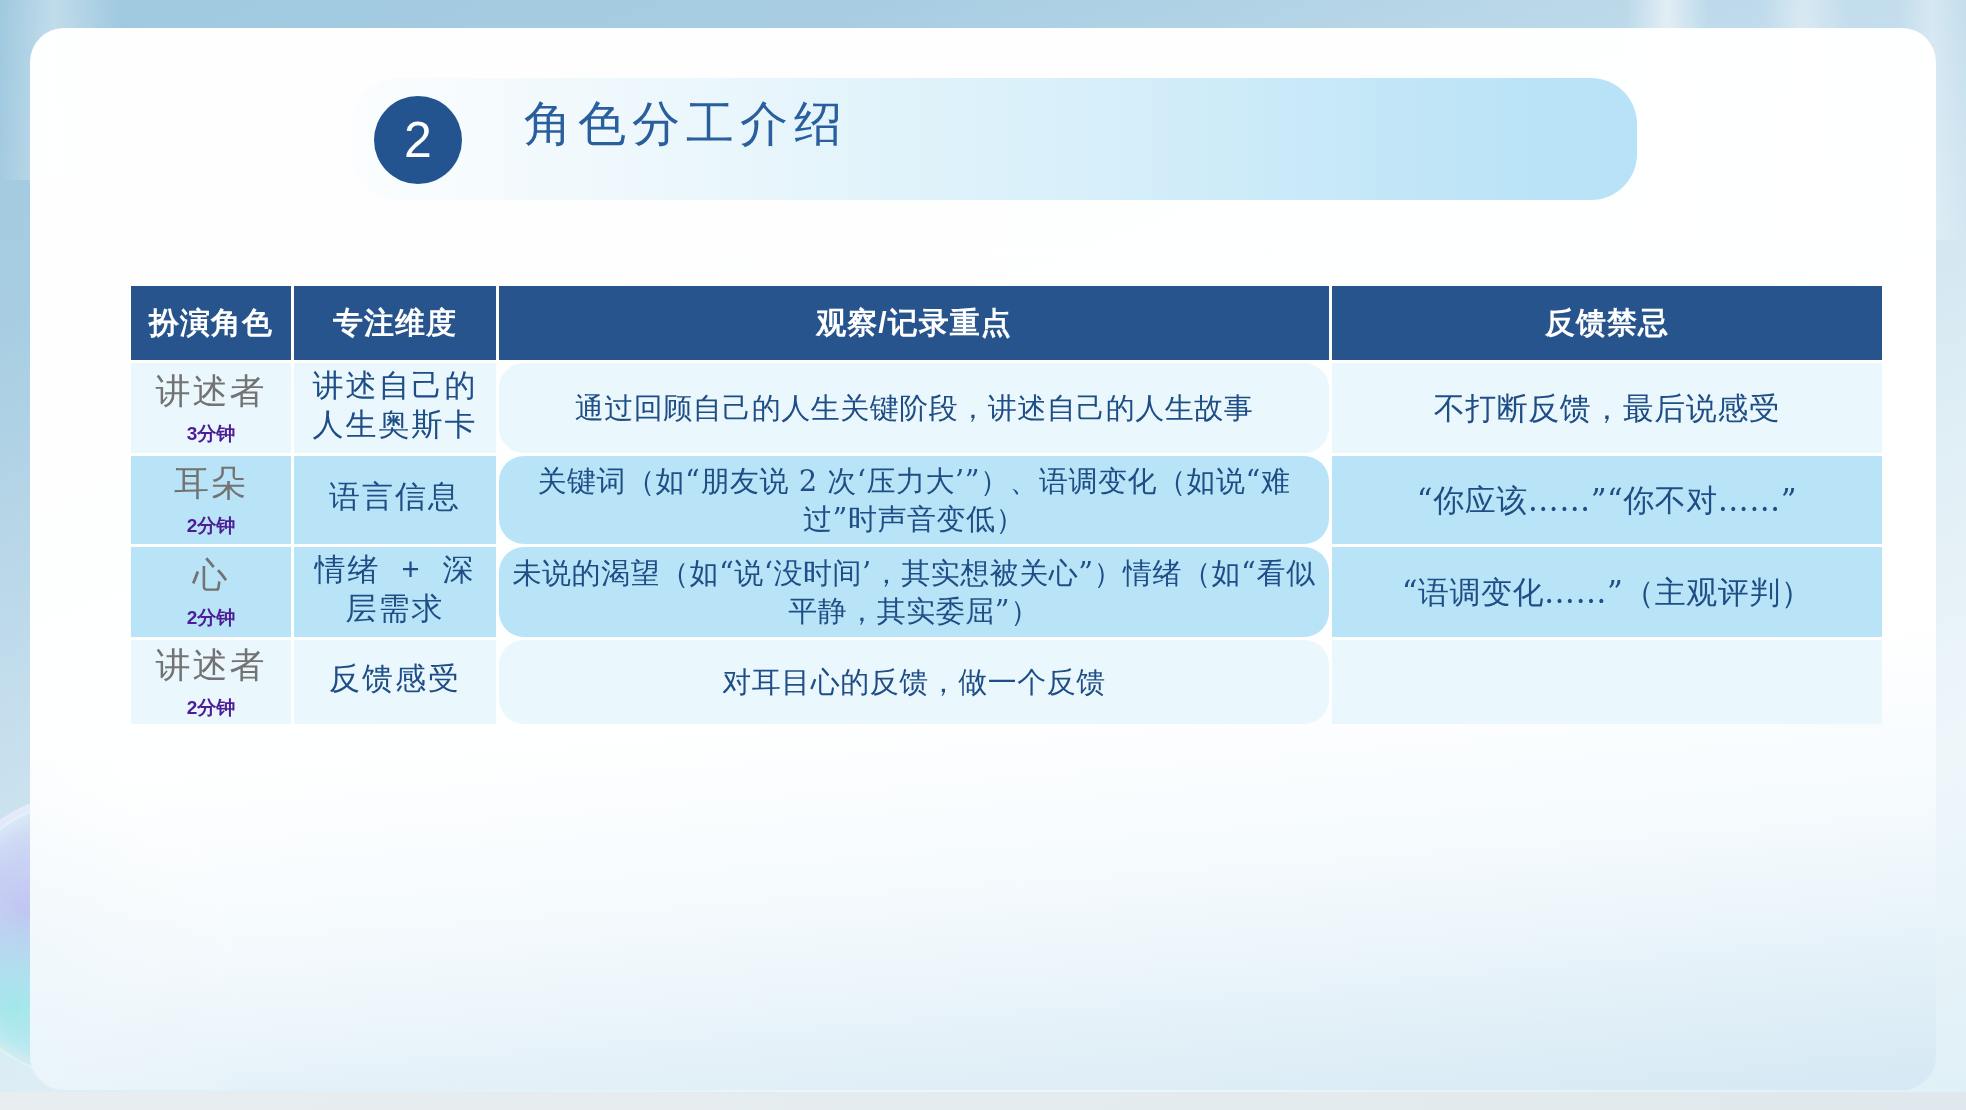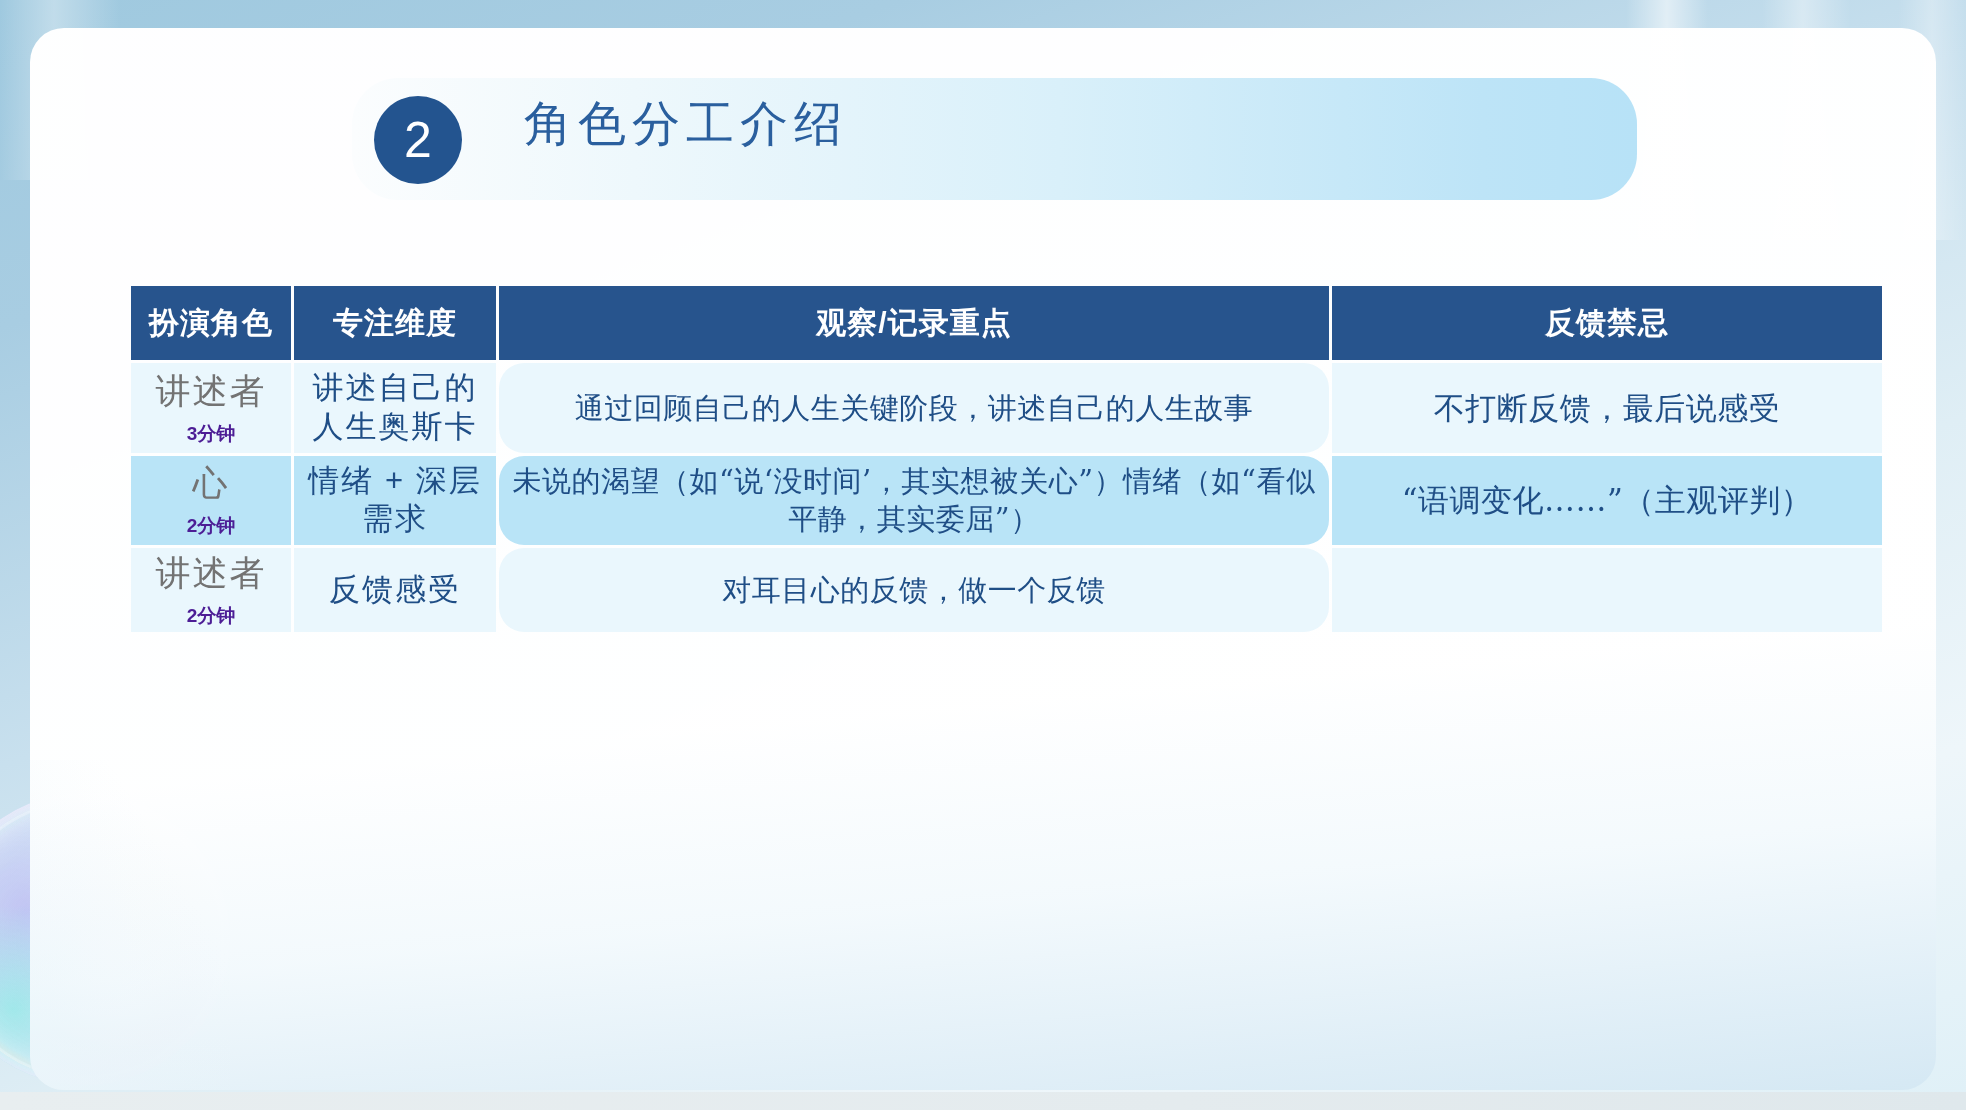--- a/index.html
+++ b/index.html
@@ -189,21 +189,21 @@
   }
   .role-time {
     font-family: "Liberation Sans", "DejaVu Sans", sans-serif;
     font-size: 19px;
     font-weight: 700;
     color: #4c1d95;
     display: block;
     margin-top: 12px;
   }
   .cell-dim {
-    font-family: Liberation Sans, sans-serif;
+    font-family: Liberation Mono, monospace;
     font-size: 31px;
     letter-spacing: 2px;
     line-height: 1.25;
     color: #1f4e86;
     margin-left: 47px;
   }
   .cell-focus {
     font-family: "DejaVu Serif", "Liberation Serif", serif;
     font-size: 29px;
     line-height: 1.32;
@@ -273,20 +273,29 @@
           <tr class="row-light">
             <td class="cell-role">
               <span class="role-name">讲述者</span>
               <span class="role-time">3分钟</span>
             </td>
             <td class="cell-dim">讲述自己的人生奥斯卡</td>
             <td class="cell-focus">通过回顾自己的人生关键阶段，讲述自己的人生故事</td>
             <td class="cell-taboo">不打断反馈，最后说感受</td>
           </tr>
 
+          <tr class="row-dark">
+            <td class="cell-role">
+              <span class="role-name">耳朵</span>
+              <span class="role-time">2分钟</span>
+            </td>
+            <td class="cell-dim">语言信息</td>
+            <td class="cell-focus">关键词（如“朋友说 2 次‘压力大’”）、语调变化（如说“难过”时声音变低）</td>
+            <td class="cell-taboo">“你应该……”“你不对……”</td>
+          </tr>
 
 
           <tr class="row-dark">
             <td class="cell-role">
               <span class="role-name">心</span>
               <span class="role-time">2分钟</span>
             </td>
             <td class="cell-dim">情绪 + 深层需求</td>
             <td class="cell-focus">未说的渴望（如“说‘没时间’，其实想被关心”）情绪（如“看似平静，其实委屈”）</td>
             <td class="cell-taboo">“语调变化……”（主观评判）</td>

